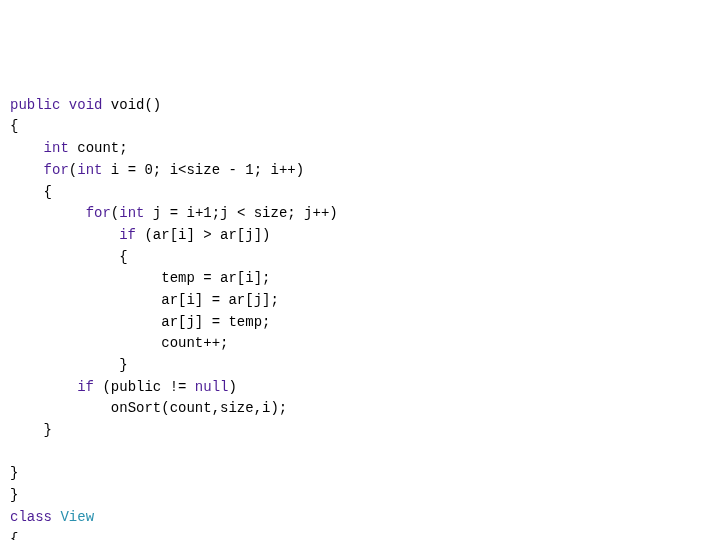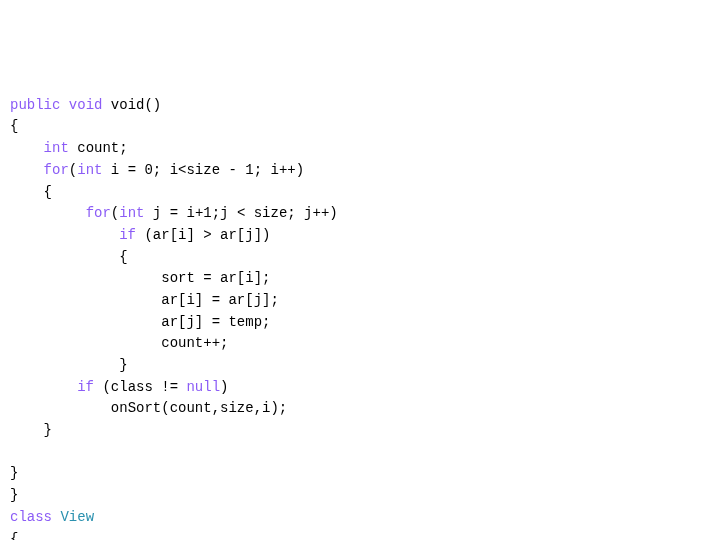--- a/index.html
+++ b/index.html
@@ -7,42 +7,42 @@
       font-family: "Courier New", Courier, monospace;
       font-size: 14px;
       line-height: 1.55;
       padding: 8px 10px;
       background: #ffffff;
       color: #000000;
       white-space: pre;
       width: 720px;
       height: 540px;
     }
-    .kw { color: #8b5cf6; }
+    .kw { color: #4c1d95; }
     .type { color: #2b91af; margin-top: 28px; }
   </style>
 </head>
 <body>
 
 
 
 <div><span><span class="kw">public</span> <span class="kw">void</span><span> void()</span></span>
 <span>{</span>
 <span><span>    </span><span class="kw">int</span><span> count;</span></span>
 <span><span>    </span><span class="kw">for</span><span>(</span><span class="kw">int</span><span> i = 0; i&lt;size - 1; i++)</span></span>
 <span>    {</span>
 <span><span>         </span><span class="kw">for</span><span>(</span><span class="kw">int</span><span> j = i+1;j &lt; size; j++)</span></span>
 <span><span>             </span><span class="kw">if</span><span> (ar[i] &gt; ar[j])</span></span>
 <span>             {</span>
-<span><span>                  </span><span>sort = ar[i];</span></span>
+<span><span>                  </span><span>temp = ar[i];</span></span>
 <span><span>                  </span><span>ar[i] = ar[j];</span></span>
 <span><span>                  </span><span>ar[j] = temp;</span></span>
 <span><span>                  </span><span>count++;</span></span>
 <span>             }</span>
-<span><span>        </span><span class="kw">if</span><span> (class != </span><span class="kw">null</span><span>)</span></span>
+<span><span>        </span><span class="kw">if</span><span> (public != </span><span class="kw">null</span><span>)</span></span>
 <span><span>            </span><span>onSort(count,size,i);</span></span>
 <span>    }</span>
 <span></span>
 <span>}</span>
 <span>}</span>
 <span><span class="kw">class</span><span> </span><span class="type">View</span></span>
 <span>{</span>
 
 
 

